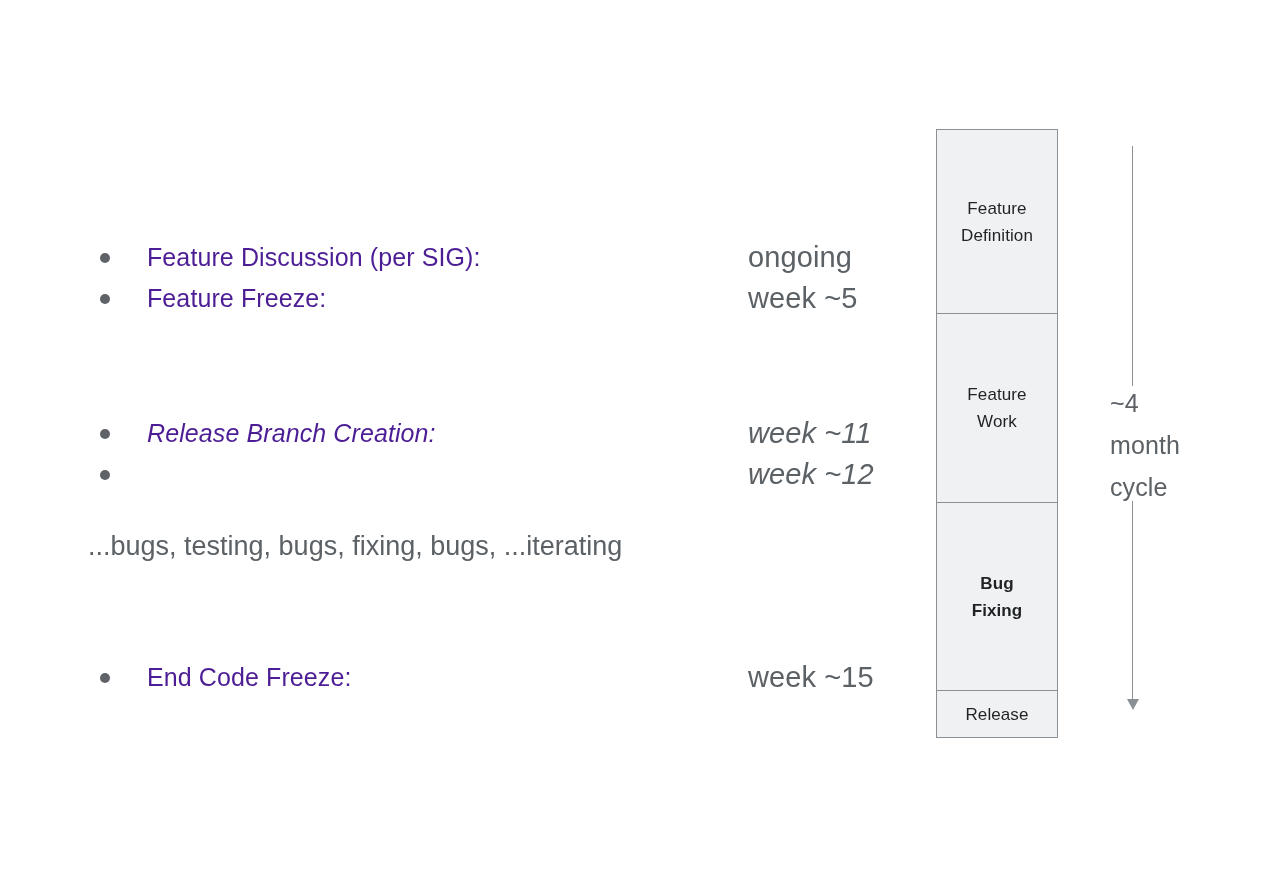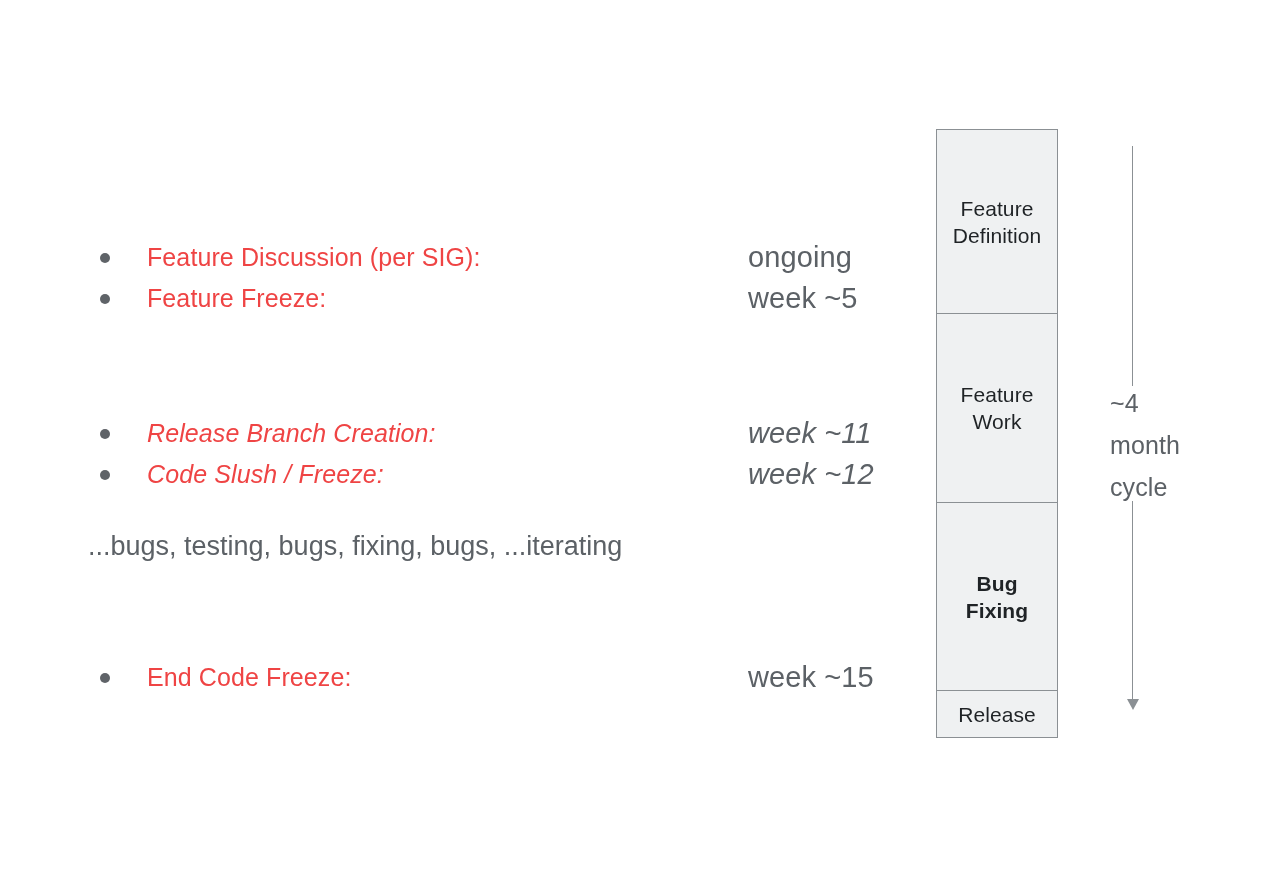--- a/index.html
+++ b/index.html
@@ -54,21 +54,21 @@
     height: 10px;
     border-radius: 50%;
     background: #5f6368;
   }
 
   .row-label {
     position: absolute;
     left: 59px;
     top: 0;
     font-size: 25px;
-    color: #ef4444;
+    color: #4c1d95;
     letter-spacing: 0.1px;
   }
 
   .row-value {
     position: absolute;
     left: 660px;
     top: 0;
     font-size: 29px;
     color: #5c6166;
     letter-spacing: 0.1px;
@@ -103,21 +103,21 @@
     border-bottom: 1px solid #8b9094;
     background: #eff1f2;
     display: flex;
     align-items: center;
     justify-content: center;
     text-align: center;
   }
   .phase:last-child { border-bottom: none; }
 
   .phase-label {
-    font-size: 21px;
+    font-size: 17px;
     line-height: 27px;
     color: #1f2326;
     letter-spacing: 0.1px;
     white-space: pre-line;
   }
 
   .phase-feature-definition { height: 184px; }
   .phase-feature-work       { height: 189px; }
   .phase-bug-fixing         { height: 188px; font-weight: bold; }
   .phase-release            { height: 46px; text-align: center; }
@@ -183,21 +183,20 @@
     </div>
 
     <div class="group group-2">
       <div class="row">
         <span class="bullet"></span>
         <span class="row-label">Release Branch Creation:</span>
         <span class="row-value">week ~11</span>
       </div>
       <div class="row">
         <span class="bullet"></span>
-        <span class="row-label">Code Slush / Freeze:</span>
         <span class="row-value">week ~12</span>
       </div>
     </div>
 
     <div class="note">...bugs, testing, bugs, fixing, bugs, ...iterating</div>
 
     <div class="group group-3">
       <div class="row">
         <span class="bullet"></span>
         <span class="row-label">End Code Freeze:</span>

